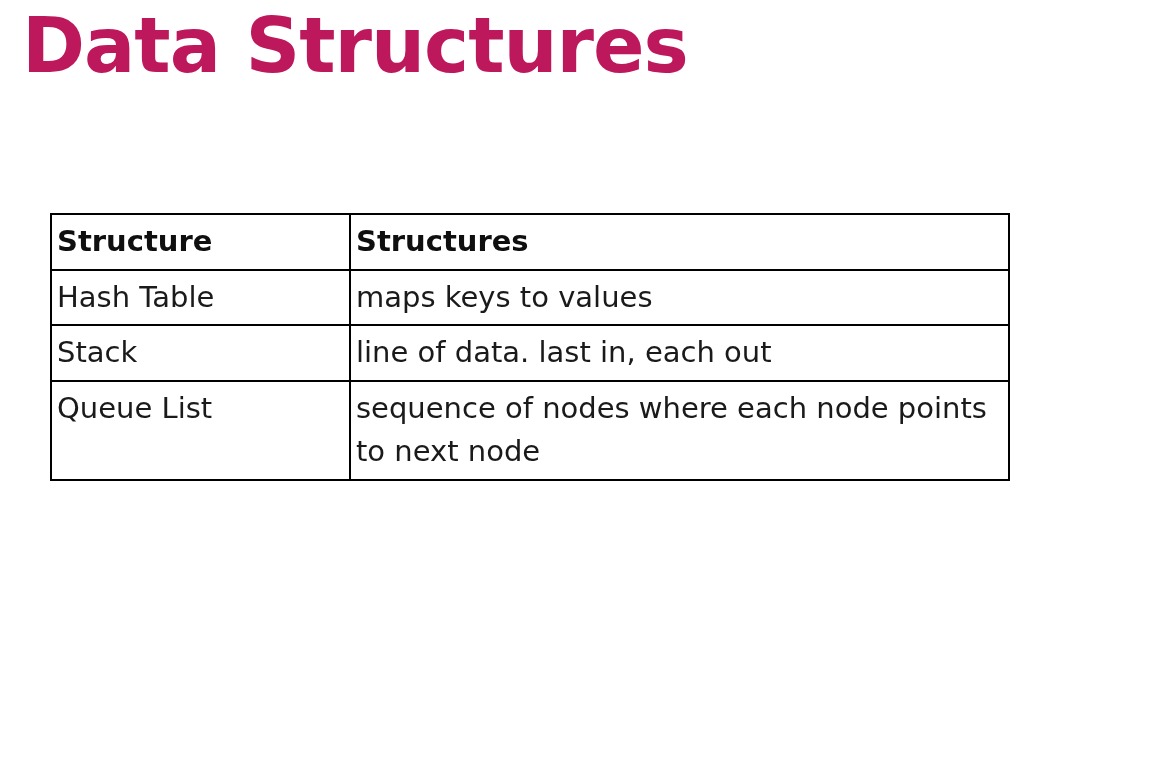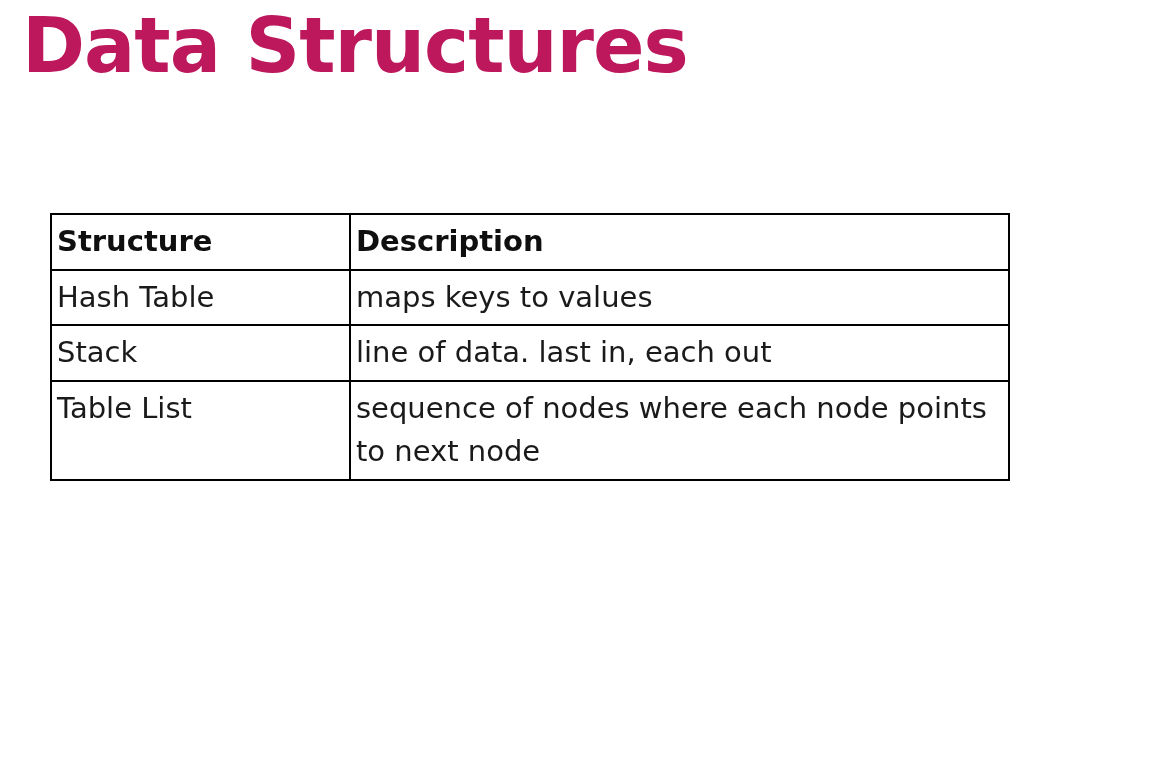--- a/index.html
+++ b/index.html
@@ -71,33 +71,33 @@
   <h1 class="title">Data Structures</h1>
 
   <table class="ds-table">
     <colgroup>
       <col class="col-structure">
       <col>
     </colgroup>
     <thead>
       <tr>
         <th>Structure</th>
-        <th>Description</th>
+        <th>Structures</th>
       </tr>
     </thead>
     <tbody>
       <tr>
         <td>Hash Table</td>
         <td>maps keys to values</td>
       </tr>
       <tr>
         <td>Stack</td>
         <td>line of data. last in, each out</td>
       </tr>
       <tr>
-        <td>Table List</td>
+        <td>Queue List</td>
         <td>sequence of nodes where each node points to next node</td>
       </tr>
     </tbody>
   </table>
 
 
 </div>
 
 </body></html>

